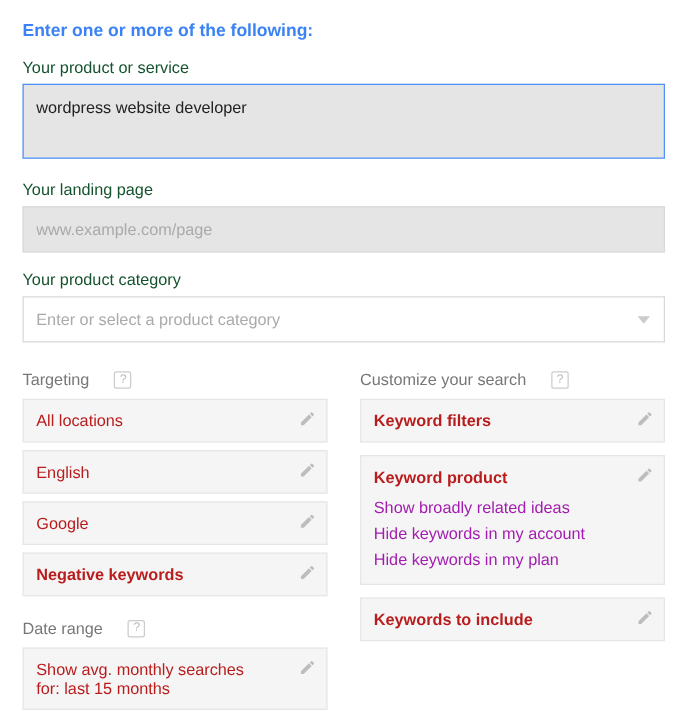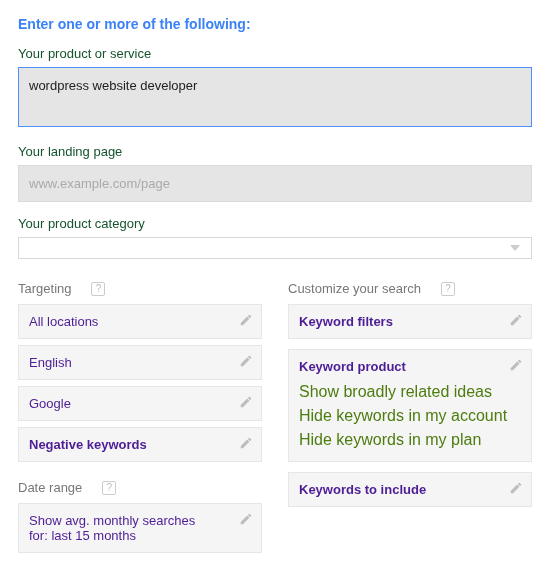--- a/index.html
+++ b/index.html
@@ -92,42 +92,43 @@
     position: relative;
     font-size: 13px;
     color: #222;
   }
   .card .pencil {
     position: absolute;
     right: 8px;
     top: 8px;
   }
   .card.bold .card-title { font-weight: bold; }
-  .card-title { font-size: 13px; color: #4c1d95; }
+  .card-title { font-size: 13px; color: #b91c1c; }
   .opt-list { margin-top: 6px; }
-  .opt { color: #4d7c0f; font-size: 16px; padding: 3px 0; }
+  .opt { color: #a21caf; font-size: 13px; padding: 3px 0; }
   .pencil svg { display: block; }
   .gap-top { margin-top: 18px; }
   .gap-top-sm { margin-top: 10px; }
 </style>
 </head>
 <body>
 
 
 
 <div class="heading">Enter one or more of the following:</div>
 
 <div class="label">Your product or service</div>
 <textarea class="field focused" style="">wordpress website developer</textarea>
 
 <div class="label">Your landing page</div>
 <input class="field" type="text" placeholder="www.example.com/page" style="">
 
 <div class="label">Your product category</div>
 <div class="select-wrap">
+  <span>Enter or select a product category</span>
   <span class="caret">
     <svg width="12" height="8" viewBox="0 0 12 8">
         <polygon points="1,1 11,1 6,7" fill="#ccc"></polygon>
       </svg>
   </span>
 </div>
 
 <div class="columns">
 
   <div class="col">

